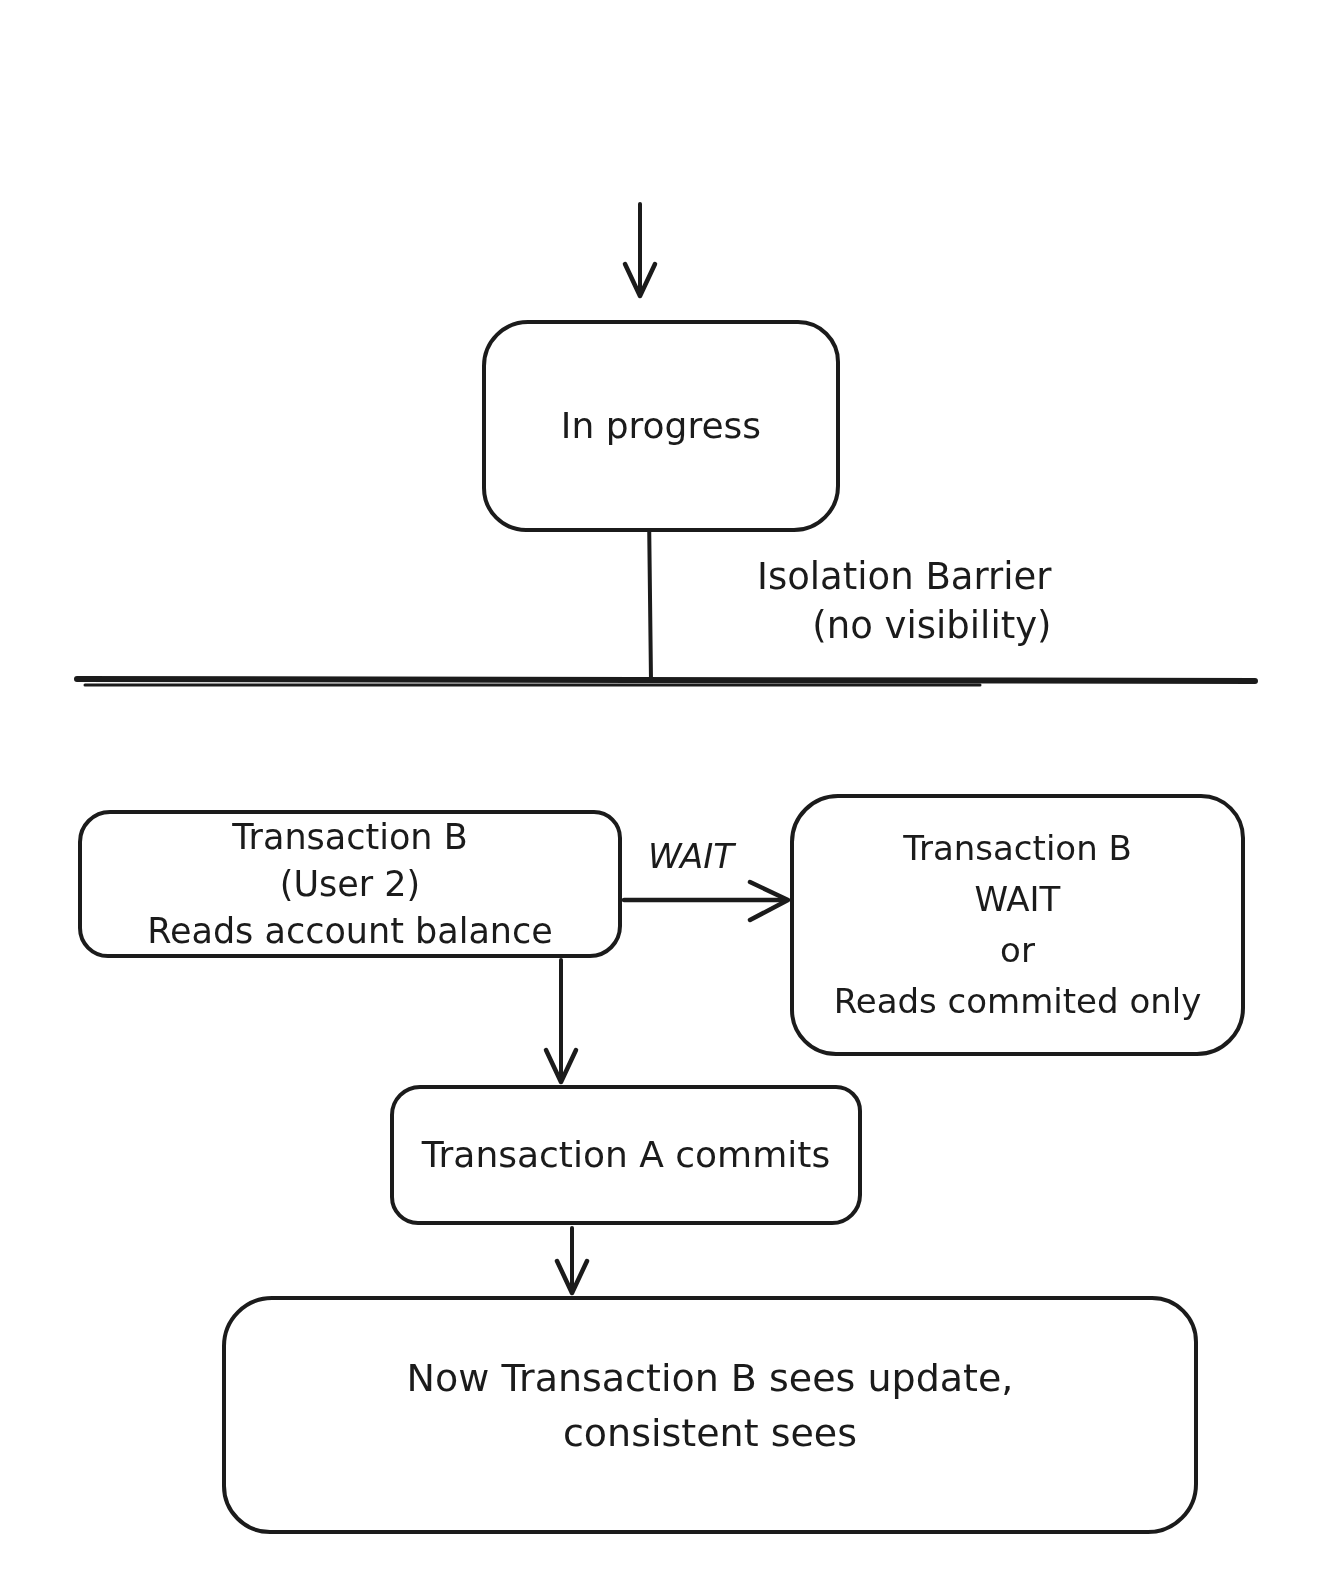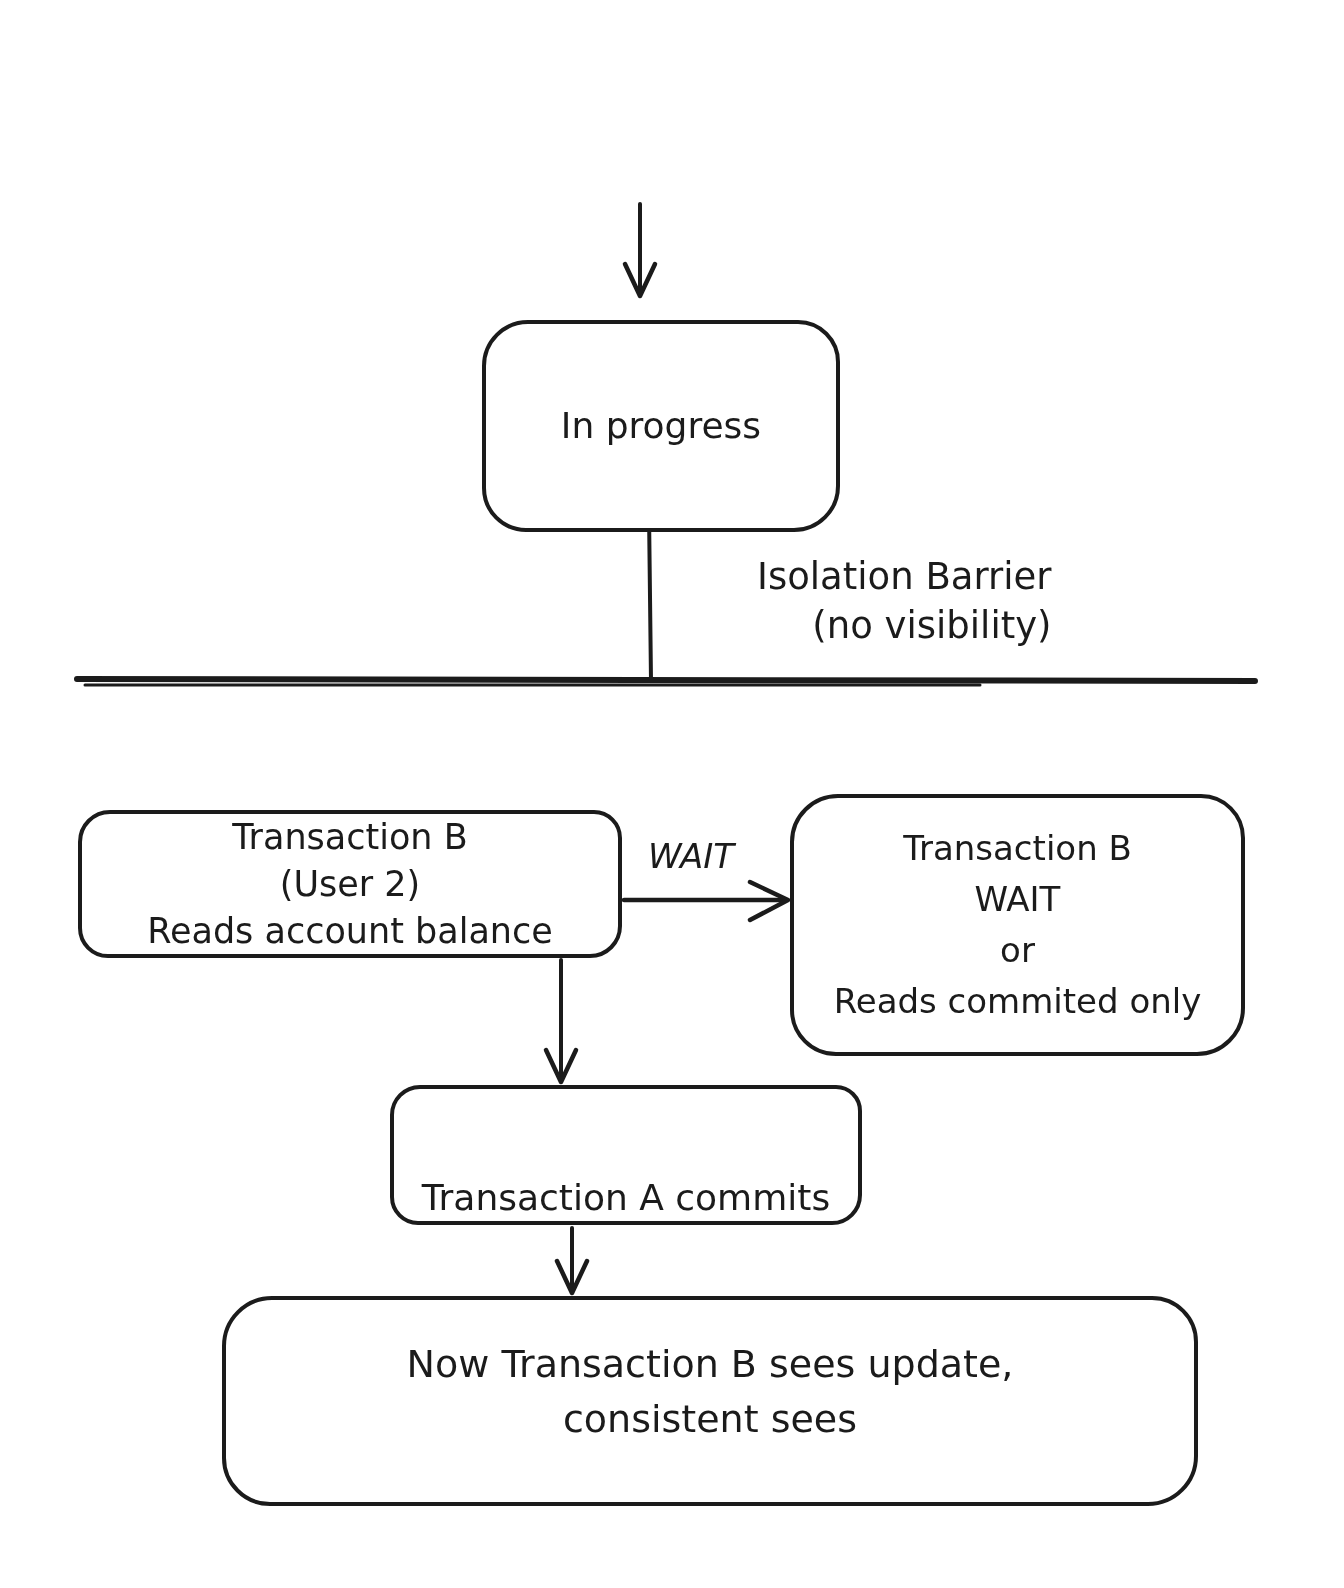--- a/index.html
+++ b/index.html
@@ -32,22 +32,22 @@
     justify-content: center;
     align-items: center;
     text-align: center;
   }
   .node .line { white-space: nowrap; }
 
   .node-a          { left: 402px; top: 14px;   width: 500px; height: 188px; border-radius: 32px 30px 34px 30px; font-size: 35px; line-height: 50px; }
   .node-progress   { left: 482px; top: 300px;  width: 358px; height: 212px; border-radius: 46px 42px 46px 44px; font-size: 36px; line-height: 52px; margin-top: 20px; }
   .node-b          { left: 78px;  top: 810px;  width: 544px; height: 148px; border-radius: 32px 28px 32px 30px; font-size: 35px; line-height: 47px; }
   .node-b-wait     { left: 790px; top: 794px;  width: 455px; height: 262px; border-radius: 48px 44px 48px 46px; font-size: 34px; line-height: 51px; }
-  .node-commits    { left: 390px; top: 1085px; width: 472px; height: 140px; border-radius: 30px 26px 30px 28px; font-size: 36px; line-height: 46px; justify-content: flex-end; }
-  .node-result     { left: 222px; top: 1296px; width: 976px; height: 210px; border-radius: 50px 46px 50px 48px; font-size: 38px; line-height: 55px; padding-bottom: 18px; }
+  .node-commits    { left: 390px; top: 1085px; width: 472px; height: 140px; border-radius: 30px 26px 30px 28px; font-size: 36px; line-height: 46px; }
+  .node-result     { left: 222px; top: 1296px; width: 976px; height: 238px; border-radius: 50px 46px 50px 48px; font-size: 38px; line-height: 55px; padding-bottom: 18px; }
 
   .float-label {
     position: absolute;
     white-space: nowrap;
   }
   .wait-label {
     left: 648px; top: 836px;
     font-size: 34px;
     font-style: italic;
   }

